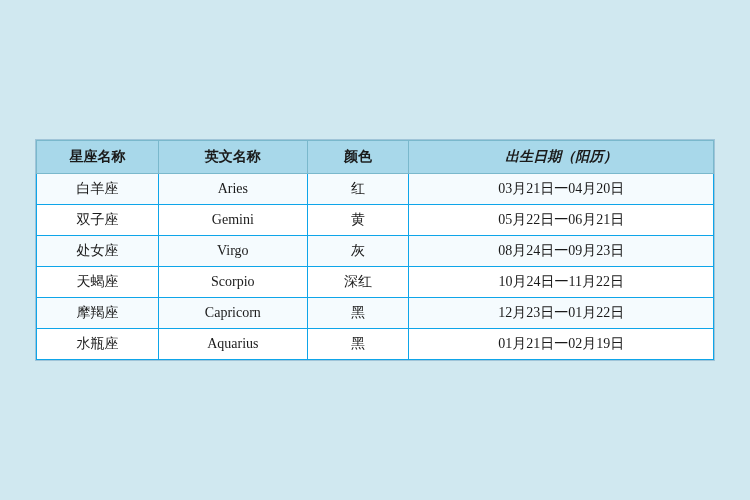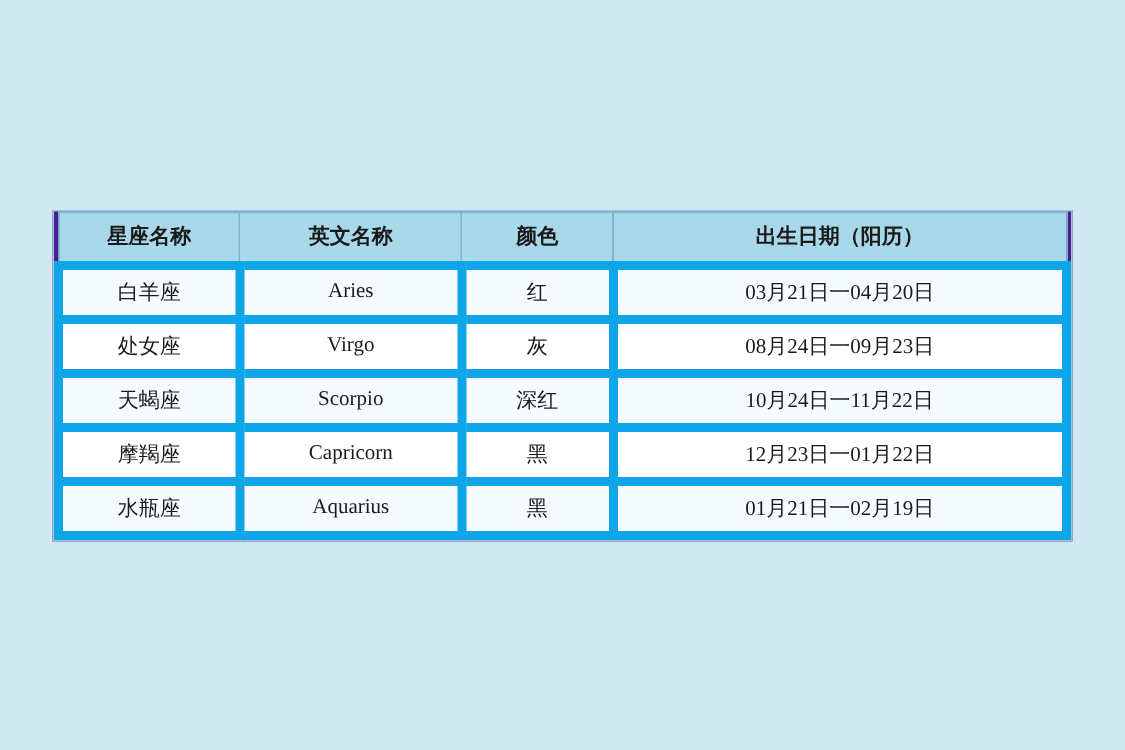--- a/index.html
+++ b/index.html
@@ -13,21 +13,21 @@
       height: 500px;
       background-color: #d0e8f0;
       display: flex;
       align-items: center;
       justify-content: center;
       font-family: "SimSun", "宋体", serif;
       font-size: 14px;
     }
 
     .table-container {
-      background-color: #4c1d95;
+      background-color: #fdba74;
       border: 1px solid #a0c4d8;
       width: 680px;
     }
 
     table {
       width: 100%;
       border-collapse: collapse;
     }
 
     thead tr {
@@ -45,51 +45,57 @@
 
     tbody tr {
       background-color: #ffffff;
     }
 
     tbody tr:nth-child(odd) {
       background-color: #f5fbfe;
     }
 
     tbody td {
-      border: 6px solid #0ea5e9;
+      border: 1px solid #0ea5e9;
       padding: 6px 20px;
       text-align: center;
       color: #1a1a1a;
       font-size: 14px;
     }
 
     .col-chinese { width: 18%; }
     .col-english { width: 22%; }
     .col-color   { width: 15%; }
-    .col-date    { width: 45%; }
+    .col-date    { width: 45%; font-style: italic; }
   </style>
 </head>
 <body>
 
 <div class="table-container">
   <table>
     <thead>
       <tr>
         <th class="col-chinese">星座名称</th>
         <th class="col-english">英文名称</th>
         <th class="col-color">颜色</th>
         <th class="col-date">出生日期（阳历）</th>
       </tr>
     </thead>
     <tbody id="table-body">
     <tr>
           <td>白羊座</td>
           <td>Aries</td>
           <td>红</td>
           <td>03月21日一04月20日</td>
+        </tr>
+        <tr>
+          <td>双子座</td>
+          <td>Gemini</td>
+          <td>黄</td>
+          <td>05月22日一06月21日</td>
         </tr>
         <tr>
           <td>处女座</td>
           <td>Virgo</td>
           <td>灰</td>
           <td>08月24日一09月23日</td>
         </tr>
         <tr>
           <td>天蝎座</td>
           <td>Scorpio</td>

